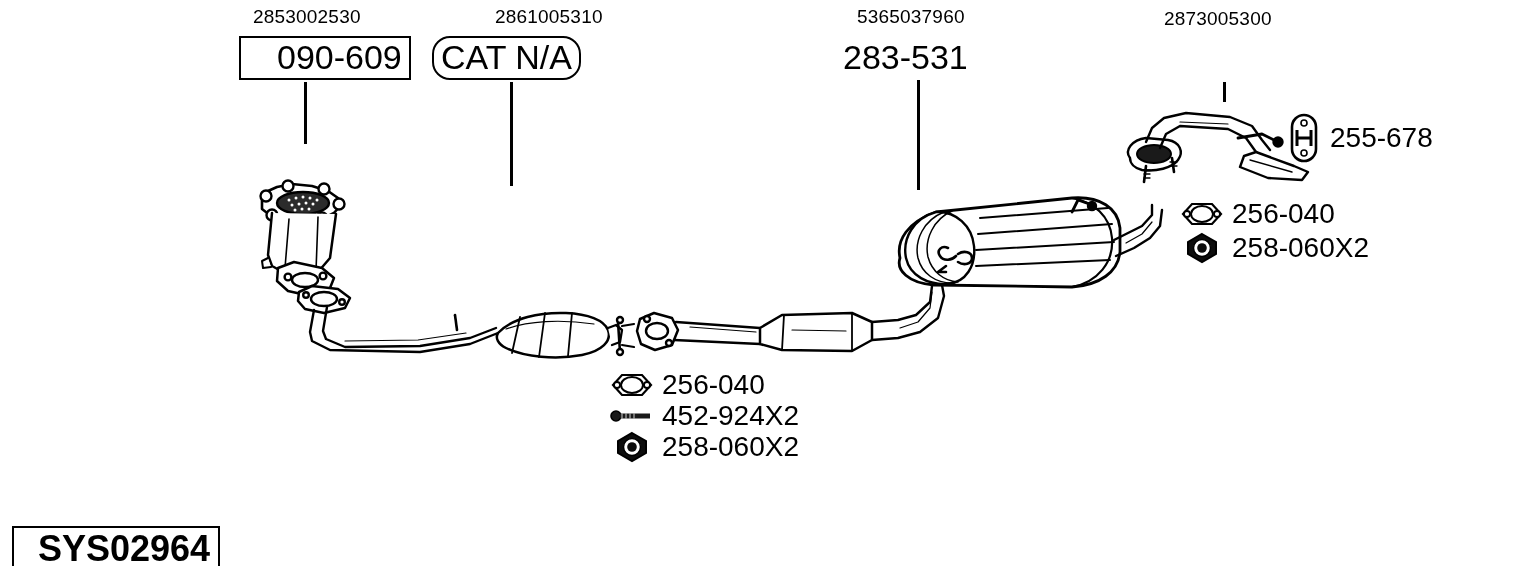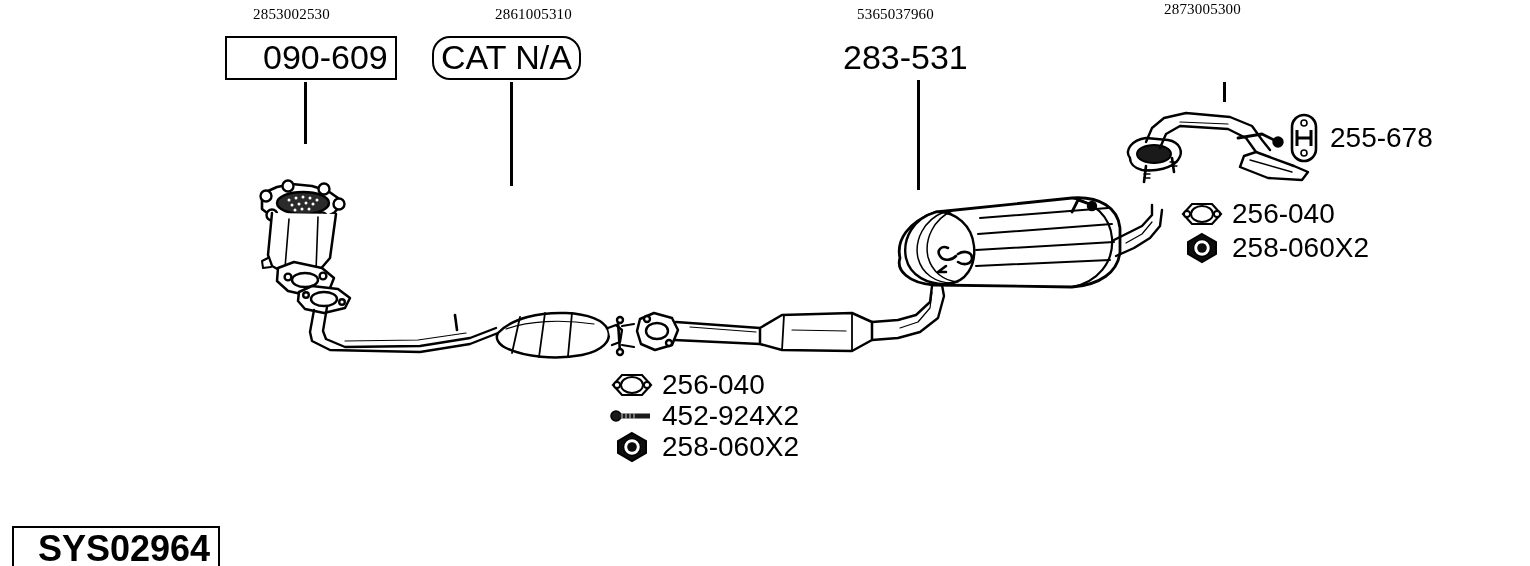--- a/index.html
+++ b/index.html
@@ -15,25 +15,24 @@
     position: relative;
     width: 1530px;
     height: 566px;
     overflow: hidden;
     background: #ffffff;
   }
   .abs { position: absolute; }
 
   
   .oem-number {
-    font-size: 15px;
+    font-size: 19px;
     letter-spacing: 0.2px;
     white-space: nowrap;
     color: #000;
-    font-family: Liberation Serif, serif;
   }
 
   
   .ref-code {
     font-size: 34px;
     white-space: nowrap;
     line-height: 1;
     color: #000;
   }
   .ref-code.boxed {
@@ -79,23 +78,23 @@
   svg { display: block; overflow: visible; }
 </style>
 </head>
 <body>
 
 <div id="diagram-root">
 
   <div class="abs oem-number" style="left:253px; top:6px;">2853002530</div>
   <div class="abs oem-number" style="left:452px; top:6px;margin-left:43px;">2861005310</div>
   <div class="abs oem-number" style="left:857px; top:6px;">5365037960</div>
-  <div class="abs oem-number" style="left:1164px; top:1px;">2873005300</div>
-
-  <div class="abs ref-code boxed" style="left:225px; top:36px;padding-left:36px;">090-609</div>
+  <div class="abs oem-number" style="left:1164px; top:8px;">2873005300</div>
+
+  <div class="abs ref-code boxed" style="left:239px; top:36px;padding-left:36px;">090-609</div>
   <div class="abs ref-code boxed" style="left:432px; top:36px;border-radius:18px;">CAT N/A</div>
   <div class="abs ref-code" style="left:843px; top:40px;">283-531</div>
 
   <div class="abs leader" style="left:304px; top:82px; height:62px;"></div>
   <div class="abs leader" style="left:510px; top:82px; height:104px;"></div>
   <div class="abs leader" style="left:917px; top:80px; height:110px;"></div>
   <div class="abs leader" style="left:1223px; top:82px; height:20px;"></div>
 
   <svg class="abs" style="left:0; top:0;" width="1530" height="566" viewBox="0 0 1530 566">
     <g fill="none" stroke="#000" stroke-width="2.4" stroke-linecap="round" stroke-linejoin="round">

